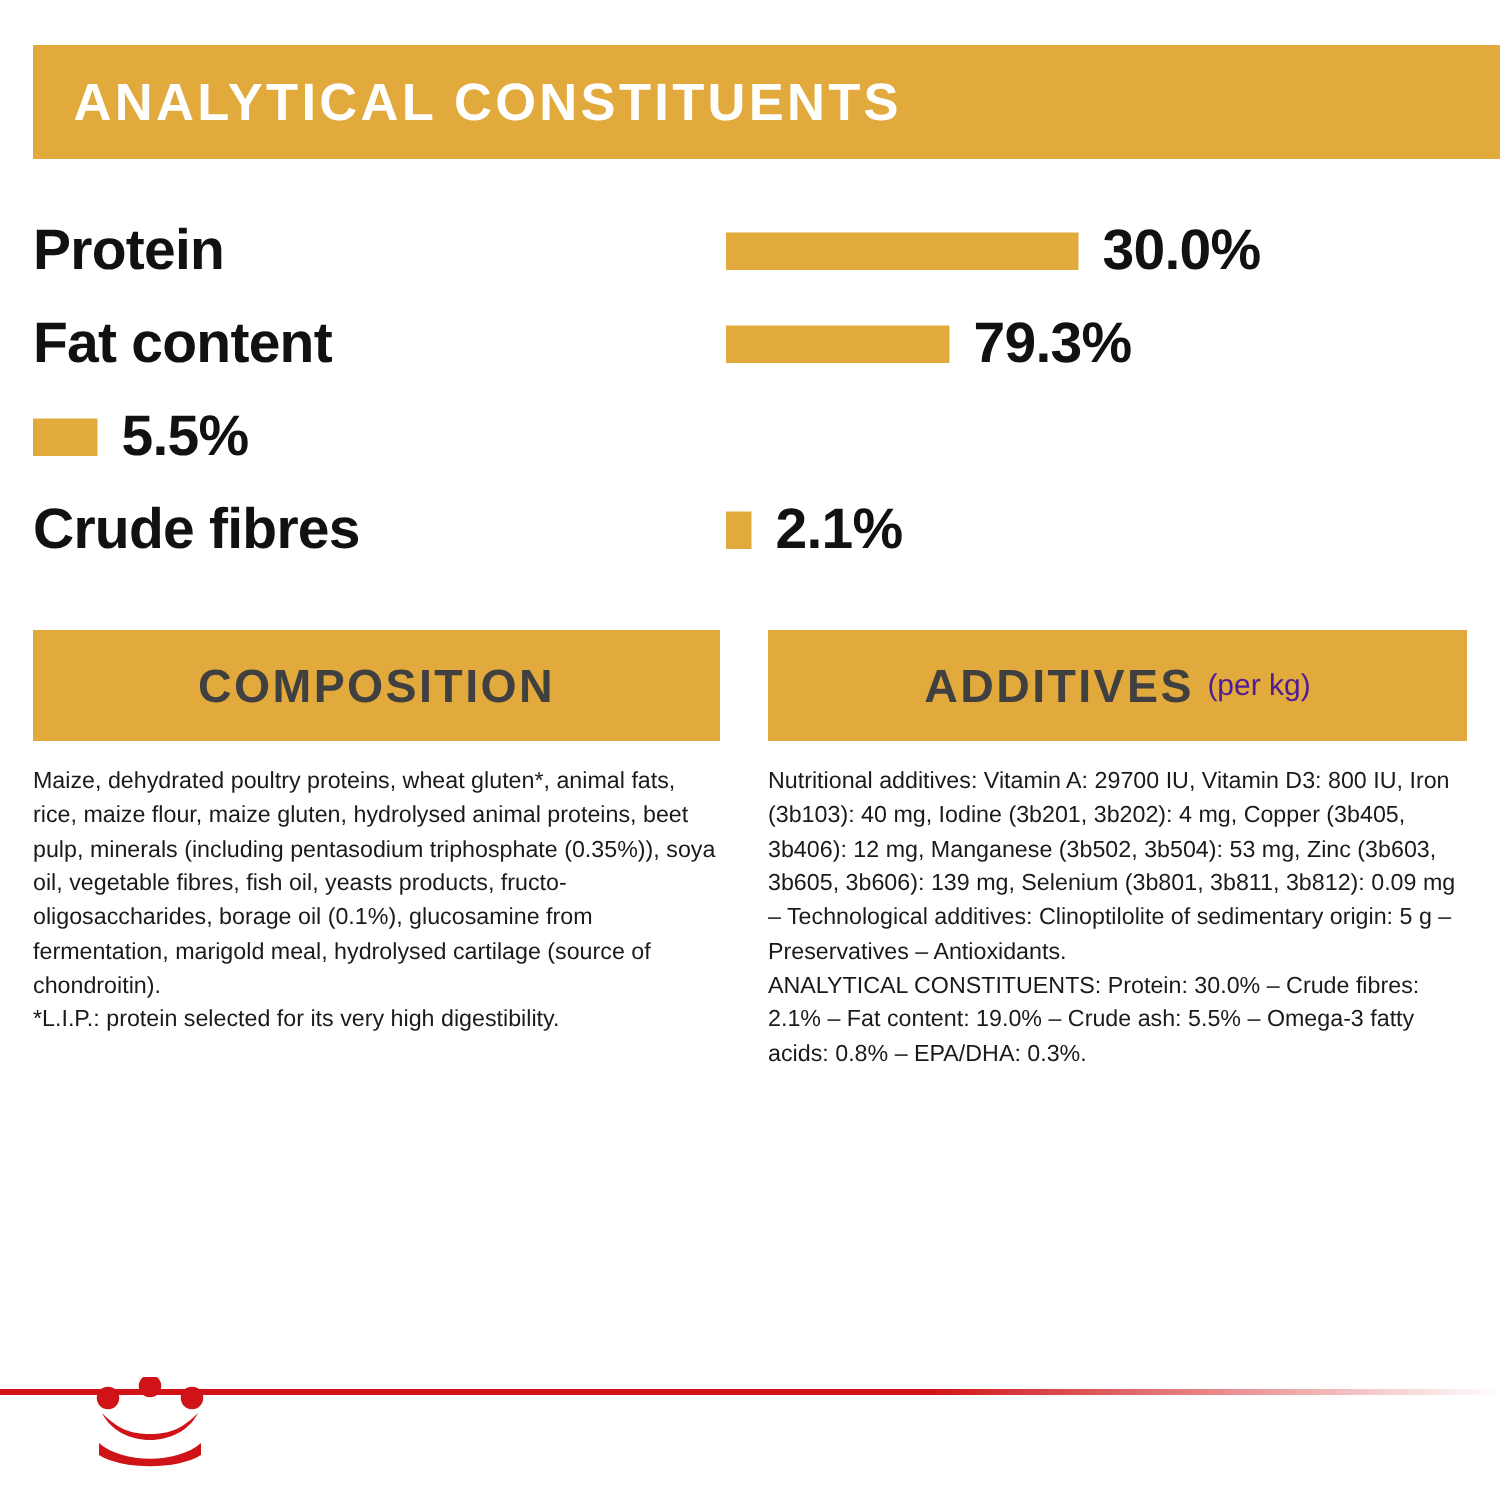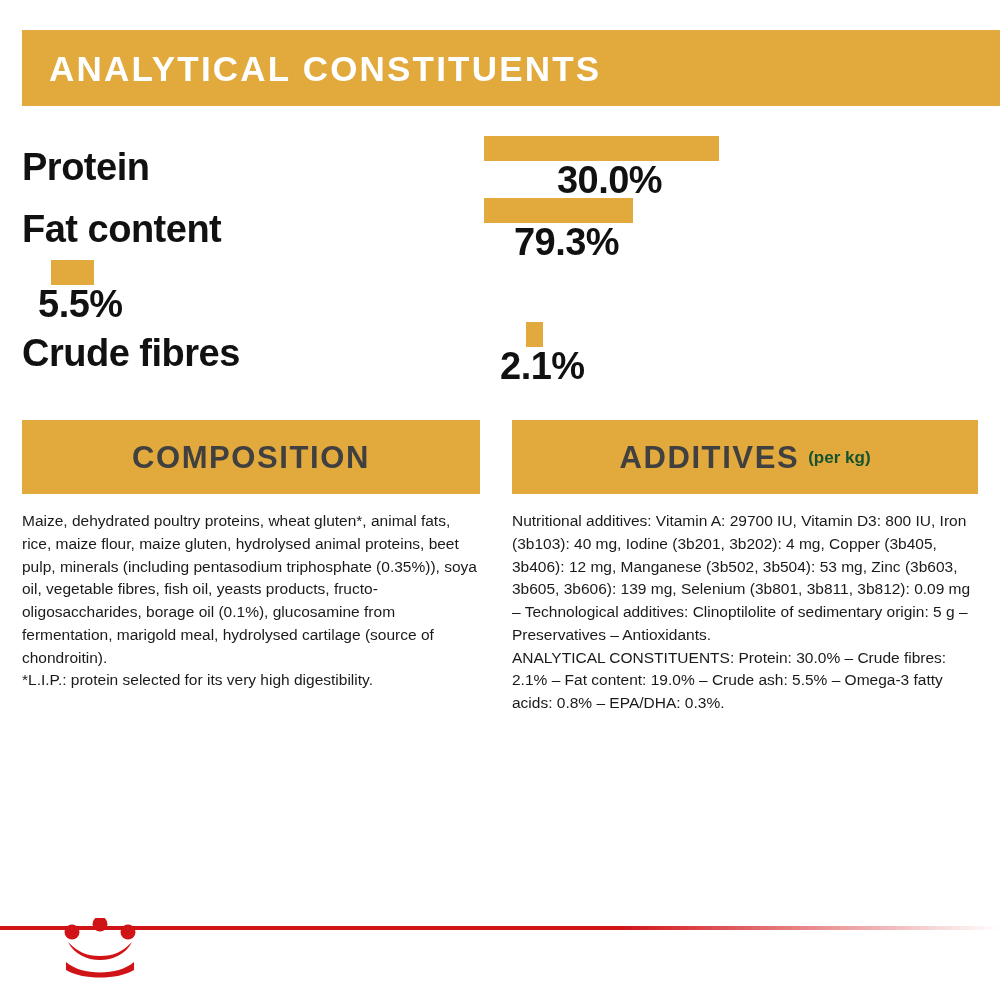--- a/index.html
+++ b/index.html
@@ -62,21 +62,20 @@
     font-weight: bold;
     color: #111111;
     padding-right: 18px;
     box-sizing: border-box;
     line-height: 1;
     letter-spacing: -0.5px;
   }
   .bar-track {
     display: flex;
     align-items: center;
-    flex-direction: column;
   }
   .bar-fill {
     height: 25px;
     background: #e2a93c;
   }
   .bar-value {
     font-size: 38px;
     font-weight: bold;
     color: #111111;
     margin-left: 16px;
@@ -103,23 +102,23 @@
   }
   .sec-head-title {
     color: #404040;
     font-size: 31px;
     font-weight: bold;
     letter-spacing: 1.6px;
     text-transform: uppercase;
     line-height: 1;
   }
   .sec-head-sub {
-    color: #14532d;
-    font-size: 17px;
-    font-weight: bold;
+    color: #4c1d95;
+    font-size: 20px;
+    font-weight: normal;
     margin-left: 9px;
     line-height: 1;
   }
 
   .sec-body {
     margin-top: 16px;
     font-size: 15.5px;
     line-height: 1.47;
     color: #1a1a1a;
   }

